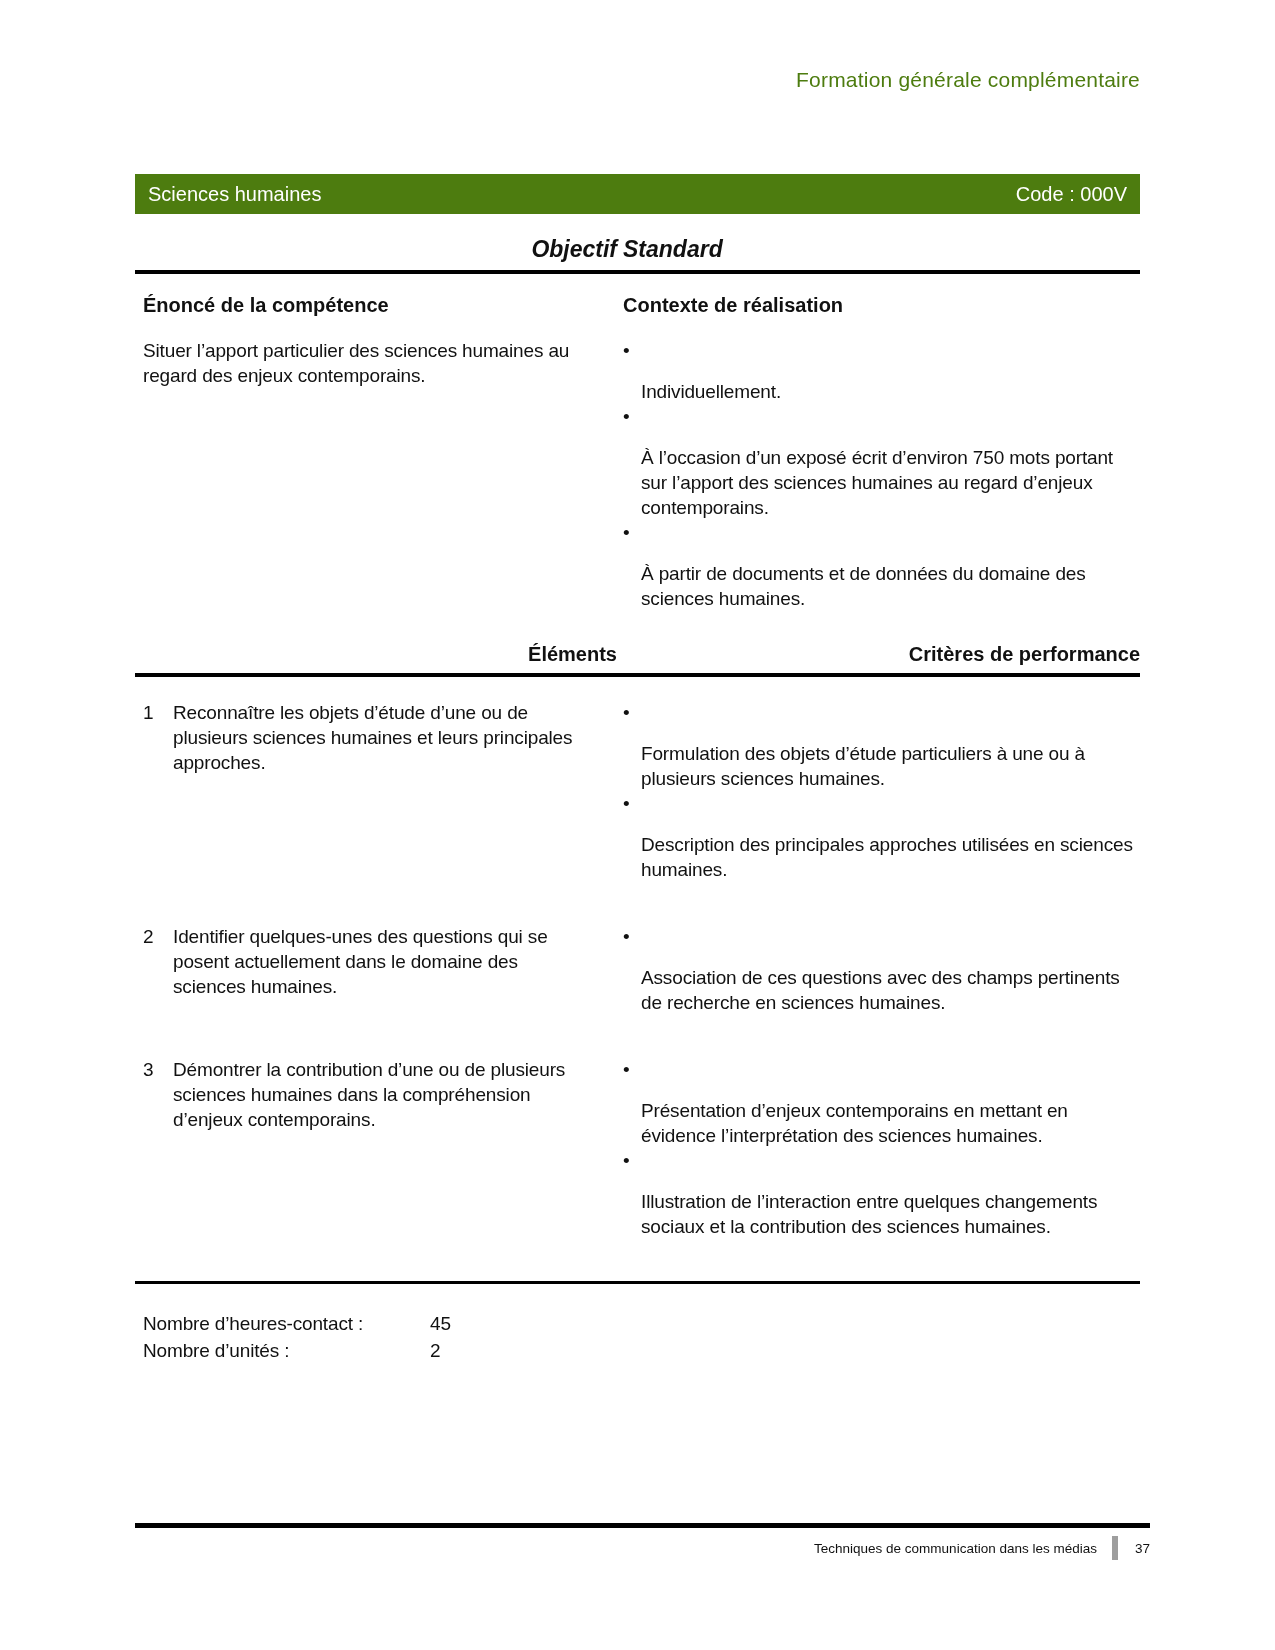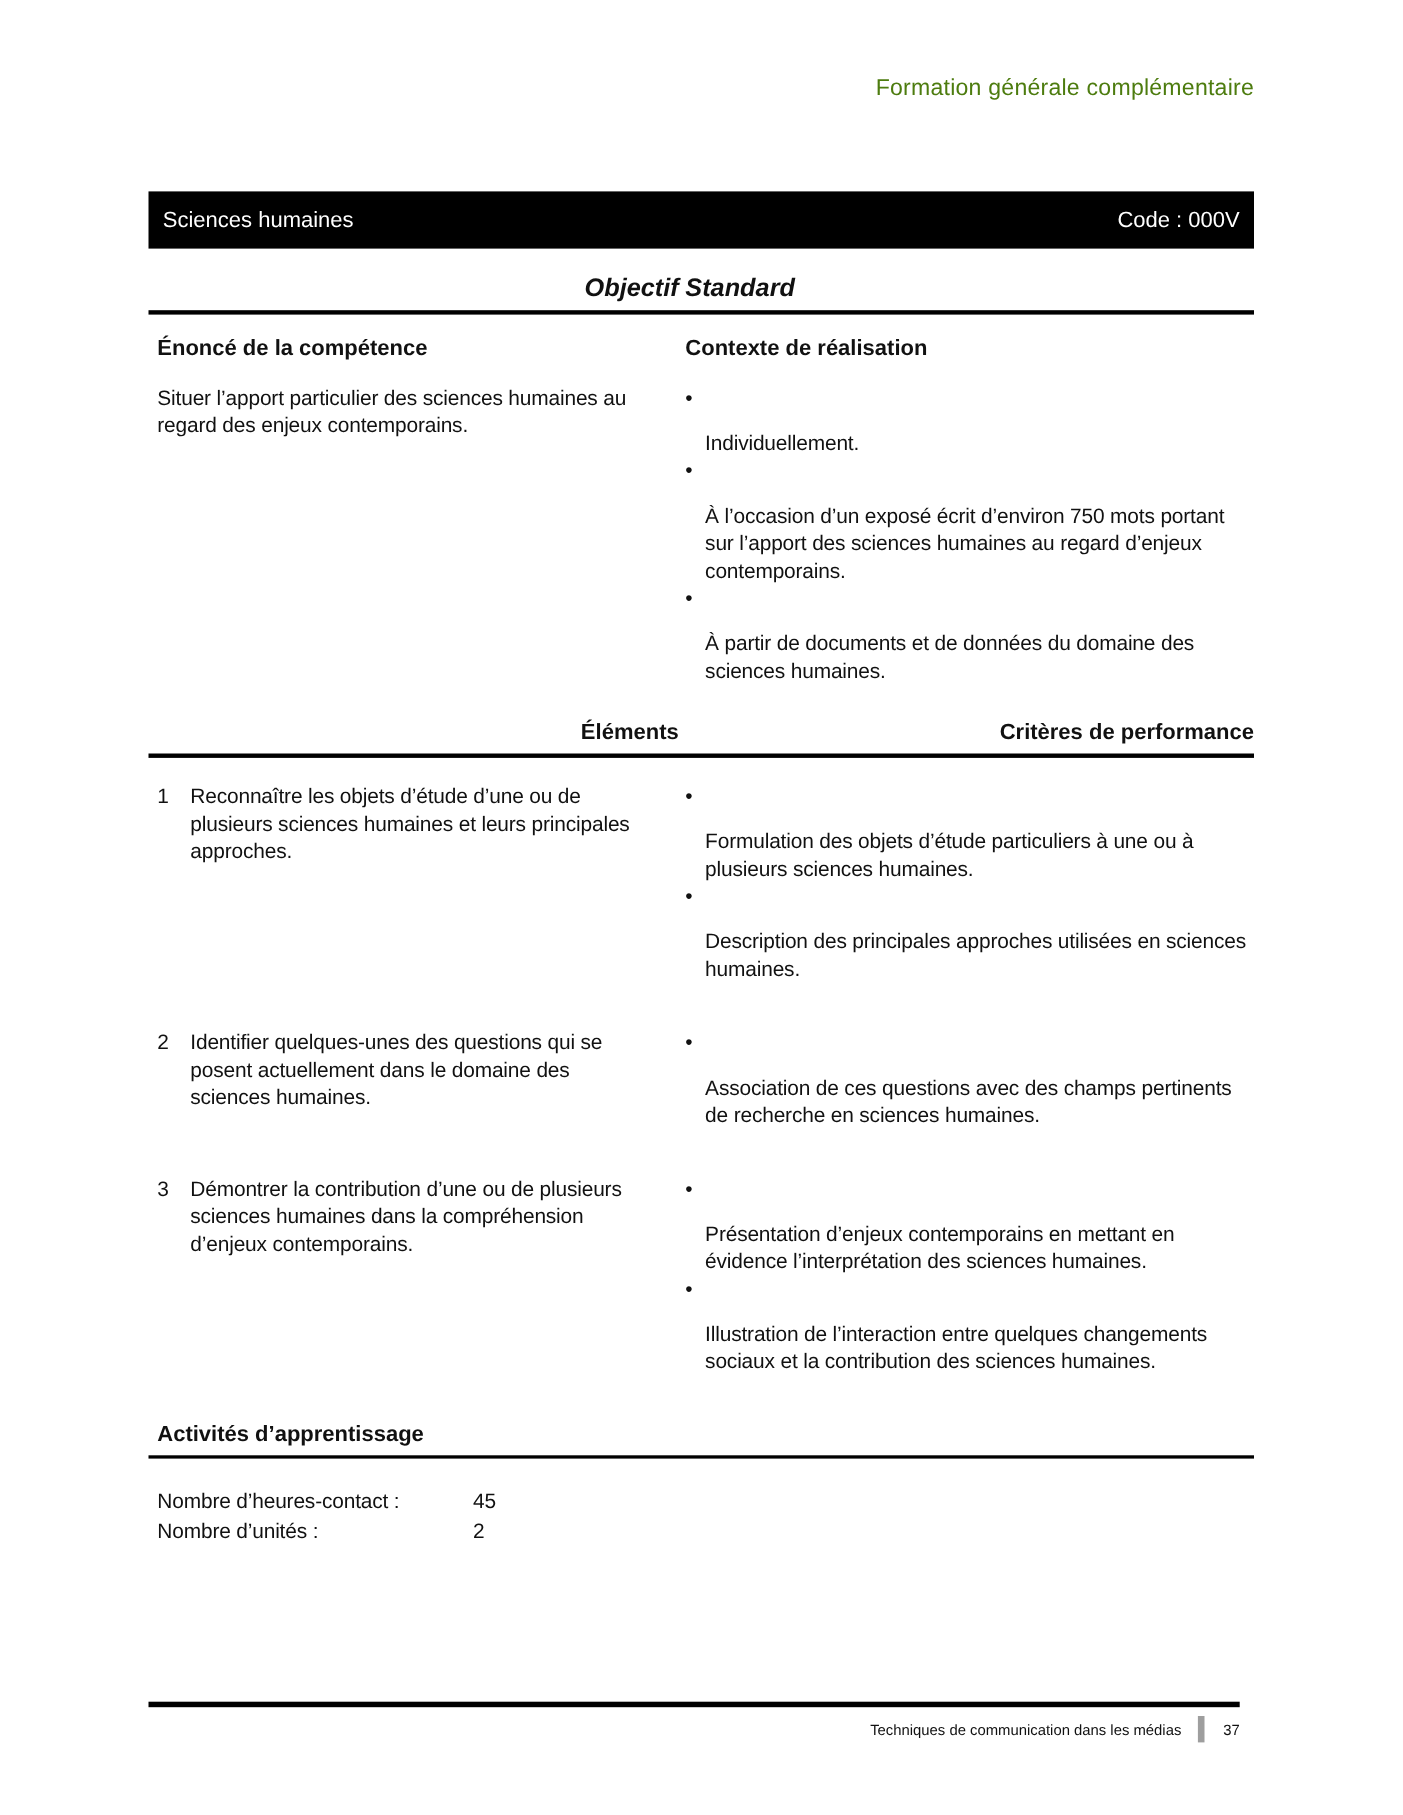--- a/index.html
+++ b/index.html
@@ -11,22 +11,22 @@
     -webkit-font-smoothing:antialiased;
   }
   .content { position:absolute; left:135px; right:135px; top:0; }
 
   
   .program-line { padding-top:68px; text-align:right; }
   .program-line span { color:#4d7c0f; font-size:21px; letter-spacing:0.2px; }
 
   
   .banner {
-    margin-top:82px; background:#000000; color:#ffffff;
-    height:52px; display:flex; align-items:center; justify-content:space-between;
+    margin-top:82px; background:#4d7c0f; color:#ffffff;
+    height:40px; display:flex; align-items:center; justify-content:space-between;
     padding:0 13px; font-size:20px;
   }
 
   
   .two-col { display:grid; grid-template-columns:482px 1fr; }
   .obj-std { margin-top:22px; }
   .obj-std .head { font-size:23px; font-weight:bold; font-style:italic; }
   .obj-std .head.left { padding-left:12px;text-align:right; }
   .obj-std .head.right { padding-left:6px; }
   .rule { border:0; border-top:4px solid #000; margin-top:7px; }
@@ -56,21 +56,21 @@
   .el-num { width:30px; flex-shrink:0; }
 
   
   .activites { margin-top:2px; }
   .activites .subhead { padding-left:8px; }
   .act-rows { margin-top:26px; padding-left:8px; }
   .act-row { display:flex; line-height:27px; font-size:19px; letter-spacing:-0.15px; }
   .act-label { width:287px; flex-shrink:0; }
 
   
-  .footer { position:absolute; left:135px; right:148px; top:1523px;margin-top:24px; }
+  .footer { position:absolute; left:135px; right:125px; top:1523px; }
   .footer-rule { border:0; border-top:5px solid #000; }
   .footer-line {
     margin-top:8px; display:flex; justify-content:flex-end; align-items:center;
     font-size:13.5px;
   }
   .footer-bar { width:6px; height:24px; background:#9e9e9e; margin-left:15px; margin-right:17px; }
 </style>
 </head>
 <body>
 
@@ -169,21 +169,20 @@
         <div class="bullet">
           <span class="dot"></span>
           <span class="btxt">Illustration de l’interaction entre quelques changements sociaux et la contribution des sciences humaines.</span>
         </div>
       </div>
     </div>
 
   </div>
 
   <div class="activites">
-    <div class="subhead">Activités d’apprentissage</div>
     <hr class="rule thin">
     <div class="act-rows">
       <div class="act-row">
         <span class="act-label">Nombre d’heures-contact :</span>
         <span>45</span>
       </div>
       <div class="act-row">
         <span class="act-label">Nombre d’unités :</span>
         <span>2</span>
       </div>

